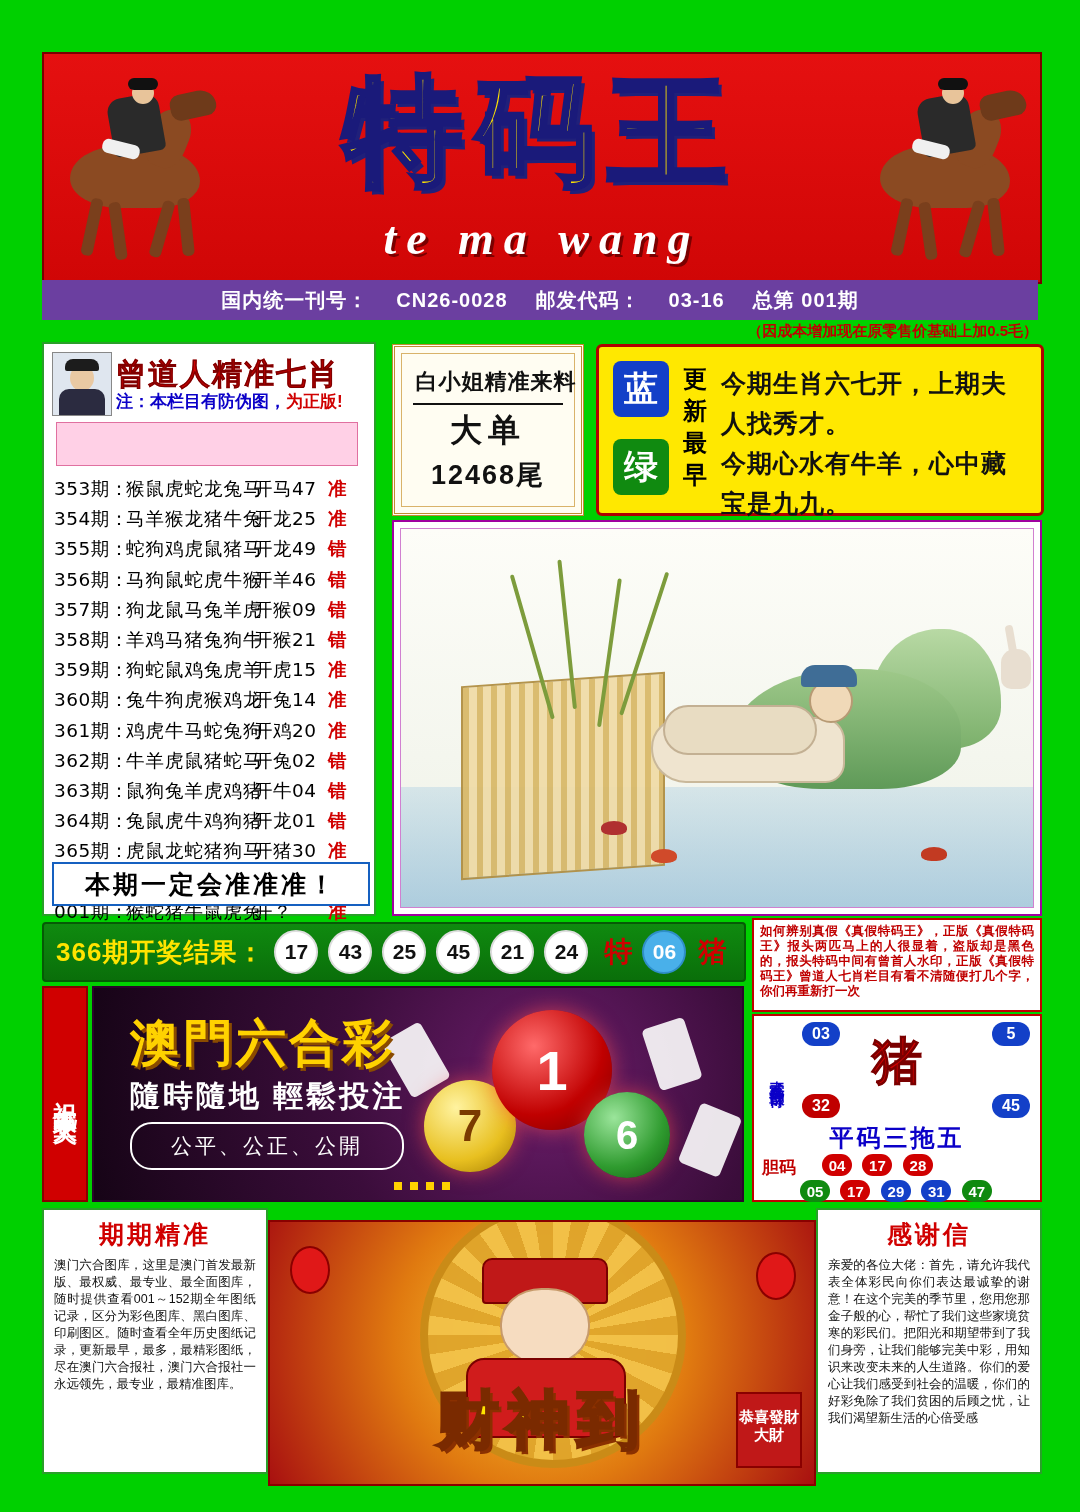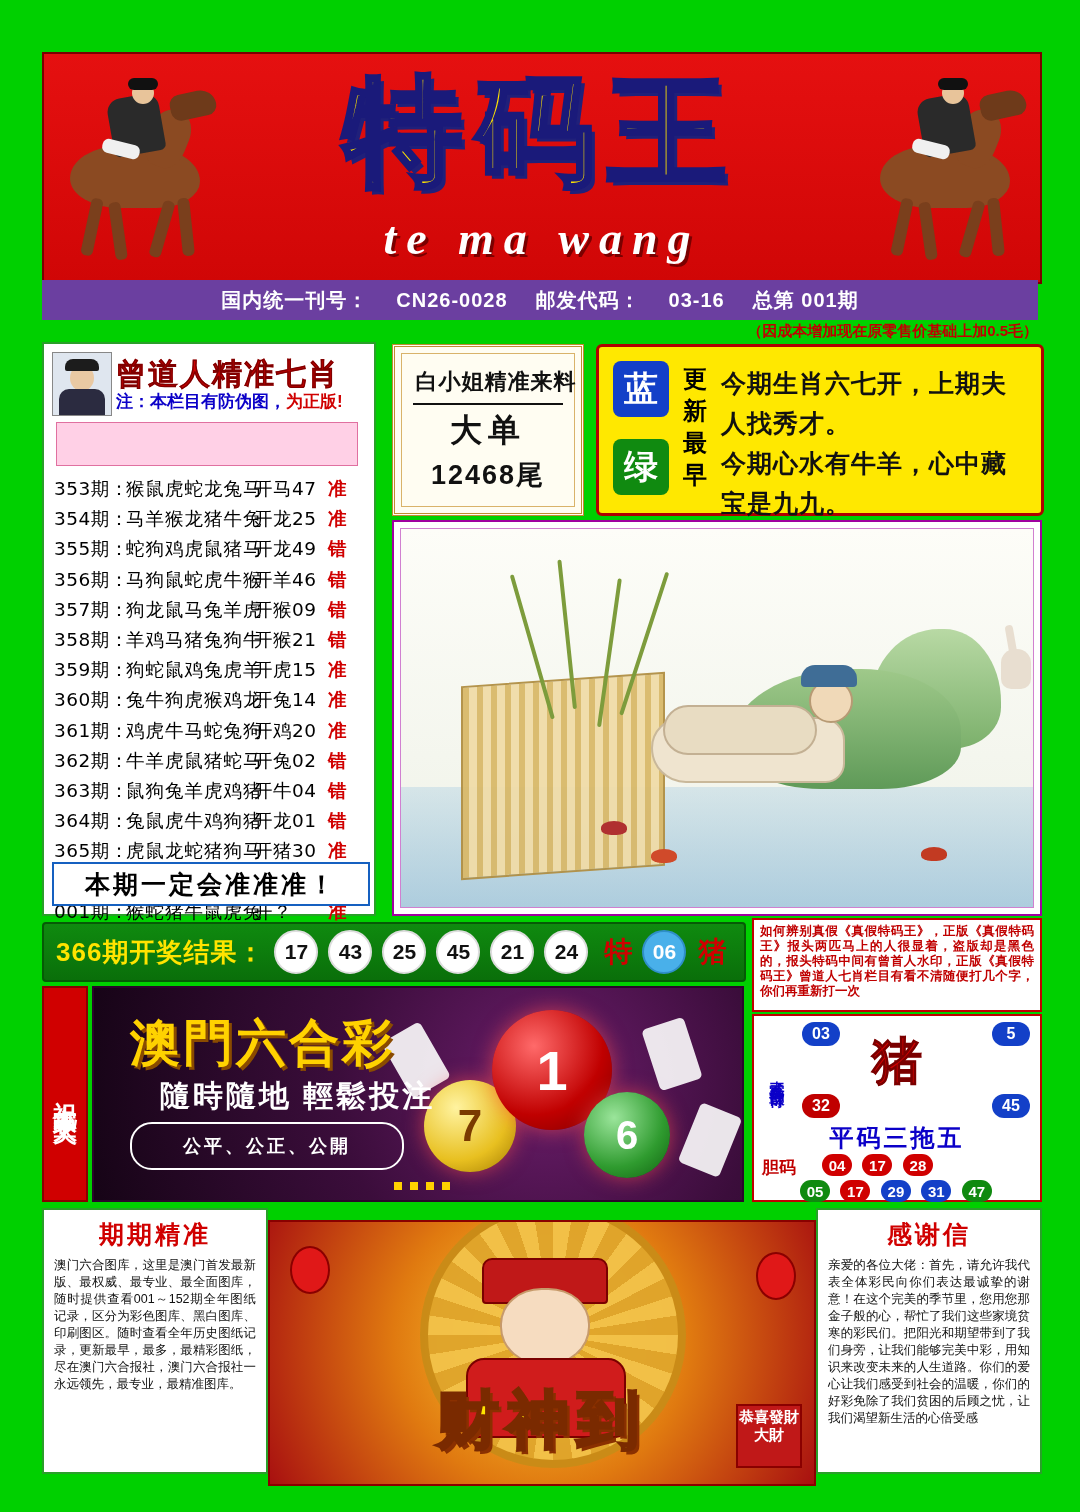--- a/index.html
+++ b/index.html
@@ -227,25 +227,25 @@
   .banner{
     position:absolute;left:92px;top:986px;width:648px;height:212px;
     background:radial-gradient(circle at 70% 45%,#6b1d6b 0%,#3b0d3b 45%,#160416 100%);
     border:2px solid #2a062a;overflow:hidden;
   }
   .banner .bt1{
     position:absolute;left:36px;top:22px;font-size:50px;font-weight:bold;
     color:#ffd200;letter-spacing:3px;text-shadow:3px 3px 0 #8a4b00;
   }
   .banner .bt2{
-    position:absolute;left:36px;top:88px;font-size:30px;font-weight:bold;color:#ffffff;letter-spacing:3px;margin-left:30px;
+    position:absolute;left:36px;top:88px;font-size:30px;font-weight:bold;color:#ffffff;letter-spacing:3px;
   }
   .banner .bt3{
     position:absolute;left:36px;top:134px;width:270px;height:44px;border:2px solid #ffffff;border-radius:22px;
-    color:#ffffff;font-size:18px;font-weight:bold;display:flex;align-items:center;justify-content:center;letter-spacing:3px;
+    color:#ffffff;font-size:21px;font-weight:normal;display:flex;align-items:center;justify-content:center;letter-spacing:3px;
   }
   .banner .bigball{
     position:absolute;width:120px;height:120px;border-radius:50%;
     background:radial-gradient(circle at 35% 30%,#ff6a6a,#c00000 60%,#7a0000);
     display:flex;align-items:center;justify-content:center;color:#fff;font-size:56px;font-weight:bold;
     box-shadow:0 0 20px rgba(255,80,80,0.6);
   }
   .banner .bb1{left:398px;top:22px;}
   .banner .bb2{left:330px;top:92px;width:92px;height:92px;font-size:44px;
     background:radial-gradient(circle at 35% 30%,#fff3a0,#e8c020 60%,#a07800);color:#7a3a00;}
@@ -318,21 +318,21 @@
   .bot-mid .god-body{
     position:absolute;left:196px;top:136px;width:156px;height:76px;background:#d01c1c;border-radius:18px 18px 10px 10px;border:2px solid #7a0000;
   }
   .bot-mid .bigtext{
     position:absolute;left:0;bottom:22px;width:544px;text-align:center;
     font-size:62px;font-weight:bold;color:#ffe400;letter-spacing:8px;
     -webkit-text-stroke:3px #7a2a00;text-shadow:4px 4px 0 #8a3000;
   }
   .bot-mid .stamp{
     position:absolute;right:12px;bottom:16px;width:62px;height:58px;background:#c01818;border:2px solid #8a0000;
-    color:#fff;font-size:15px;font-weight:bold;line-height:18px;text-align:center;padding-top:2px;
+    color:#fff;font-size:15px;font-weight:bold;line-height:18px;text-align:center;padding-top:14px;
   }
   .bot-mid .lantern{position:absolute;width:36px;height:44px;background:#e01818;border-radius:50%;border:2px solid #8a0000;}
   .bot-mid .ln1{left:20px;top:24px;}
   .bot-mid .ln2{left:486px;top:30px;}
 
   .bot-right{
     position:absolute;left:816px;top:1208px;width:222px;height:262px;
     background:#ffffff;border:2px solid #2aa02a;
   }
   .bot-right h3{margin:8px 0 6px;text-align:center;font-size:25px;color:#d00000;letter-spacing:3px;}

